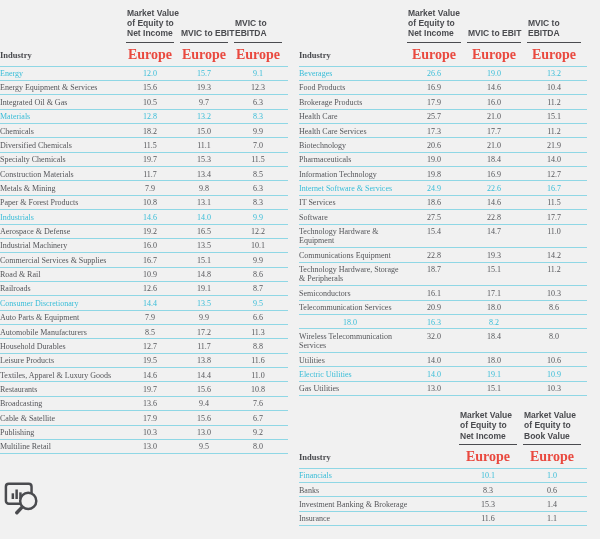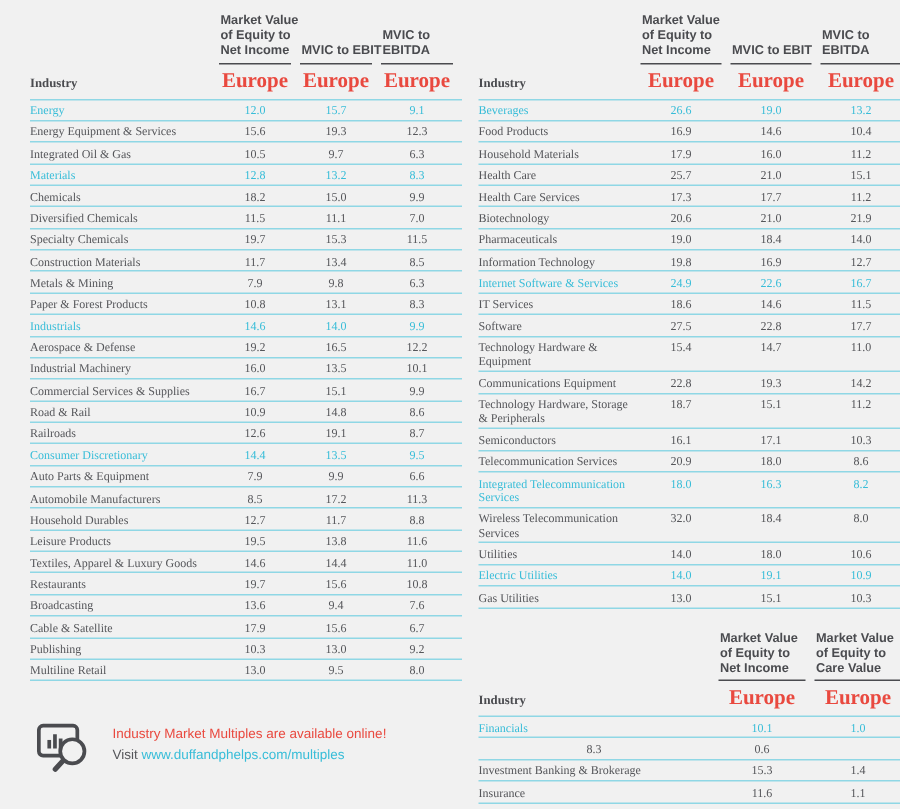--- a/index.html
+++ b/index.html
@@ -3,21 +3,21 @@
 <meta charset="utf-8">
 <style>
   html,body { margin:0; padding:0; }
   body {
     width:600px; height:539px; overflow:hidden;
     background: var(--bg, #f1f1f1);
     font-family: "Liberation Sans", "DejaVu Sans", sans-serif;
     color: var(--text, #55565a);
     -webkit-font-smoothing: antialiased;
   }
-  .page { display:flex; padding:8px 5px 0 20px; box-sizing:border-box; }
+  .page { display:flex; padding:8px 5px 0 0; box-sizing:border-box; }
   .col-left { width:288px; margin-right:11px; flex:none; }
   .col-right { width:288px; flex:none; }
 
   .t-left { --grid:126px 54px 54px 54px; }
   .t-right { --grid:108px 60px 60px 60px; }
   .t-fin { --grid:160px 64px 64px; margin-top:14px; }
 
   .thead, .region-row, .row { display:grid; grid-template-columns: var(--grid); }
   .thead { align-items:end; }
   .colhead {
@@ -235,24 +235,20 @@
       <span class="footer-icon">
         <svg width="38" height="38" viewBox="0 0 40 40">
           <rect x="2" y="4" width="27" height="21" rx="3" fill="none" stroke="#4a4b4f" stroke-width="2.6"></rect>
           <rect x="8" y="14" width="2.6" height="6" fill="#4a4b4f"></rect>
           <rect x="12" y="10" width="2.6" height="10" fill="#4a4b4f"></rect>
           <rect x="16" y="13" width="2.6" height="7" fill="#4a4b4f"></rect>
           <circle cx="25.5" cy="22" r="8.5" fill="#f1f1f1" stroke="#4a4b4f" stroke-width="2.6"></circle>
           <line x1="18.8" y1="28.8" x2="13.5" y2="34.5" stroke="#4a4b4f" stroke-width="3.6" stroke-linecap="round"></line>
         </svg>
       </span>
-      <div class="footer-text">
-        <div class="footer-headline">Industry Market Multiples are available online!</div>
-        <div class="footer-visit"><span>Visit </span><a class="footer-link">www.duffandphelps.com/multiples</a></div>
-      </div>
     </div>
   </div>
 
   <div class="col-right">
     <div class="table t-right">
         <div class="thead">
           <div class="hspacer"></div>
           <div class="colhead">
             <div class="hline">Market Value</div>
             <div class="hline">of Equity to</div>
@@ -278,21 +274,21 @@
           <div class="val">19.0</div>
           <div class="val">13.2</div>
         </div>
         <div class="row">
           <div class="ind">Food Products</div>
           <div class="val">16.9</div>
           <div class="val">14.6</div>
           <div class="val">10.4</div>
         </div>
         <div class="row">
-          <div class="ind">Household Materials</div>
+          <div class="ind">Brokerage Products</div>
           <div class="val">17.9</div>
           <div class="val">16.0</div>
           <div class="val">11.2</div>
         </div>
         <div class="row">
           <div class="ind">Health Care</div>
           <div class="val">25.7</div>
           <div class="val">21.0</div>
           <div class="val">15.1</div>
         </div>
@@ -362,21 +358,20 @@
           <div class="val">17.1</div>
           <div class="val">10.3</div>
         </div>
         <div class="row">
           <div class="ind">Telecommunication Services</div>
           <div class="val">20.9</div>
           <div class="val">18.0</div>
           <div class="val">8.6</div>
         </div>
         <div class="row hl">
-          <div class="ind">Integrated Telecommunication Services</div>
           <div class="val">18.0</div>
           <div class="val">16.3</div>
           <div class="val">8.2</div>
         </div>
         <div class="row">
           <div class="ind">Wireless Telecommunication Services</div>
           <div class="val">32.0</div>
           <div class="val">18.4</div>
           <div class="val">8.0</div>
         </div>
@@ -403,34 +398,35 @@
         <div class="thead">
           <div class="hspacer"></div>
           <div class="colhead">
             <div class="hline">Market Value</div>
             <div class="hline">of Equity to</div>
             <div class="hline">Net Income</div>
           </div>
           <div class="colhead">
             <div class="hline">Market Value</div>
             <div class="hline">of Equity to</div>
-            <div class="hline">Care Value</div>
+            <div class="hline">Book Value</div>
           </div>
         </div>
         <div class="region-row">
           <div class="industry-h">Industry</div>
           <div class="region">Europe</div>
           <div class="region">Europe</div>
         </div>
         <div class="row hl">
           <div class="ind">Financials</div>
           <div class="val">10.1</div>
           <div class="val">1.0</div>
         </div>
         <div class="row">
+          <div class="ind">Banks</div>
           <div class="val">8.3</div>
           <div class="val">0.6</div>
         </div>
         <div class="row">
           <div class="ind">Investment Banking &amp; Brokerage</div>
           <div class="val">15.3</div>
           <div class="val">1.4</div>
         </div>
         <div class="row">
           <div class="ind">Insurance</div>

